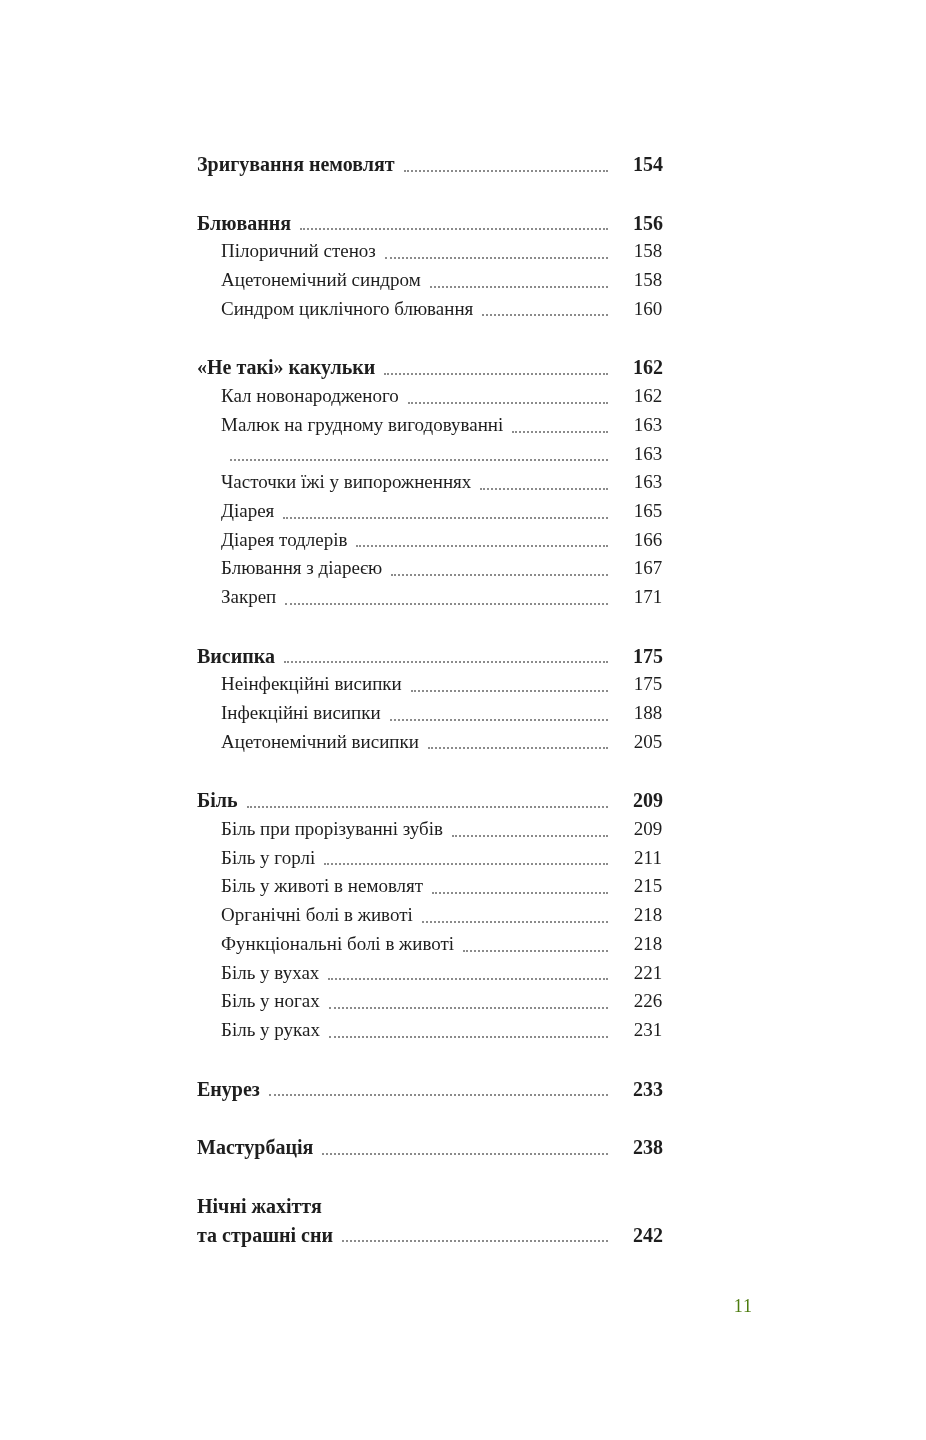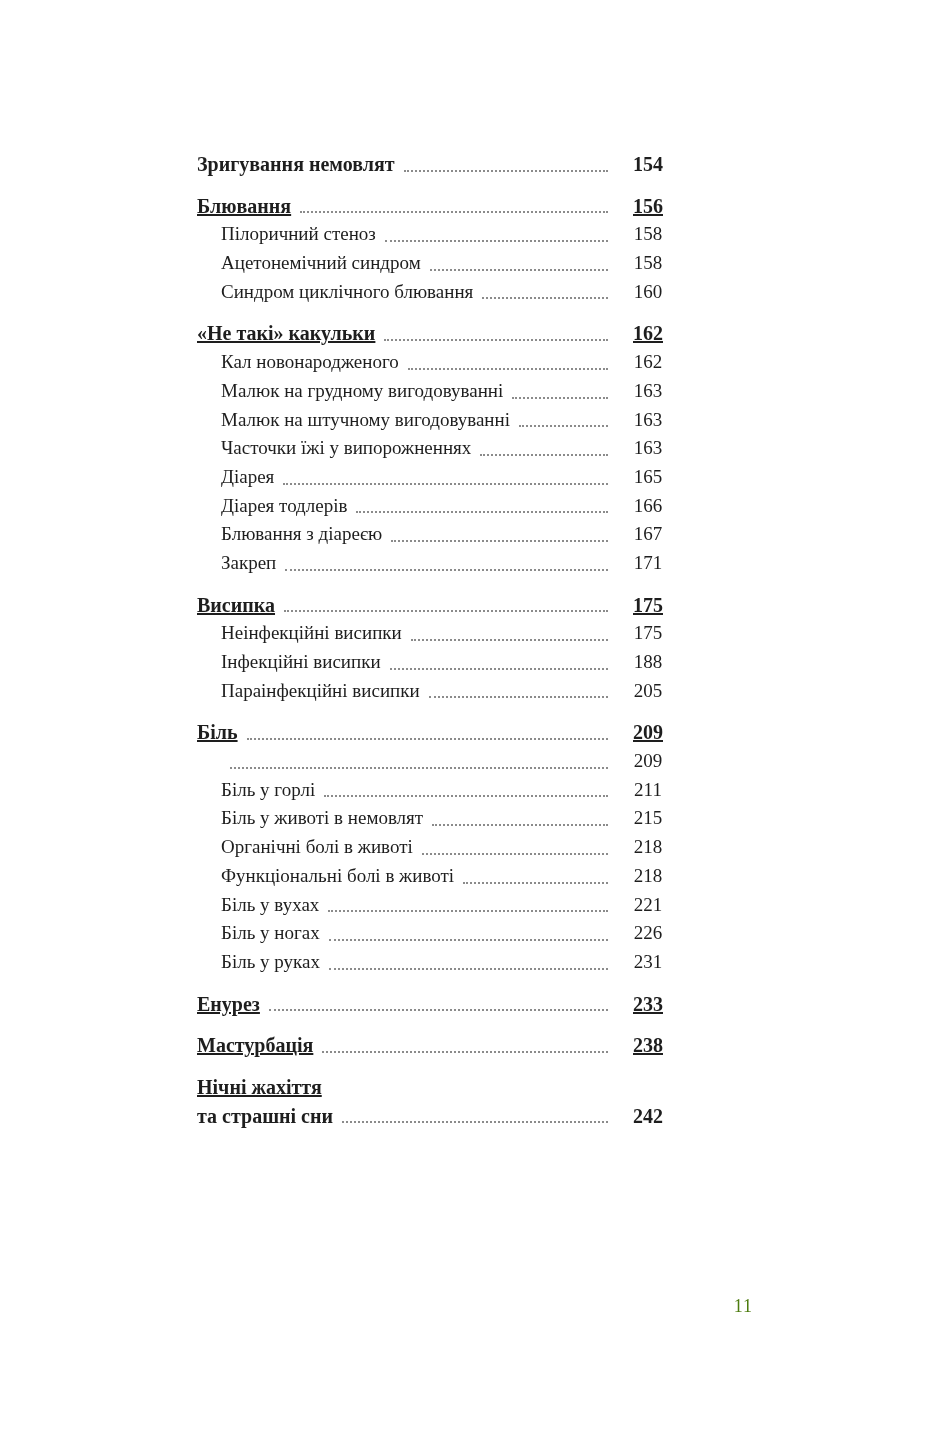--- a/index.html
+++ b/index.html
@@ -24,21 +24,21 @@
     top: 150px;
     width: 489px;
   }
   .toc-row {
     display: flex;
     align-items: stretch;
     line-height: 28.7px;
     font-size: 19px;
     height: 28.7px;
   }
-  .toc-row.gap { margin-top: 13px; text-decoration: underline; }
+  .toc-row.gap { margin-top: 30px; }
   .toc-row.sub { padding-left: 24px; }
   .toc-row.bold {
     font-weight: 700;
     font-size: 20px;
   }
   .toc-label {
     white-space: nowrap;
     flex: 0 0 auto;
   }
   .toc-leader {
@@ -102,21 +102,20 @@
         <span class="toc-label">Кал новонародженого</span>
         <span class="toc-leader"></span>
         <span class="toc-page">162</span>
       </div>
       <div class="toc-row sub">
         <span class="toc-label">Малюк на грудному вигодовуванні</span>
         <span class="toc-leader"></span>
         <span class="toc-page">163</span>
       </div>
       <div class="toc-row sub">
-        <span class="toc-label">Малюк на штучному вигодовуванні</span>
         <span class="toc-leader"></span>
         <span class="toc-page">163</span>
       </div>
       <div class="toc-row sub">
         <span class="toc-label">Часточки їжі у випорожненнях</span>
         <span class="toc-leader"></span>
         <span class="toc-page">163</span>
       </div>
       <div class="toc-row sub">
         <span class="toc-label">Діарея</span>
@@ -147,30 +146,31 @@
         <span class="toc-label">Неінфекційні висипки</span>
         <span class="toc-leader"></span>
         <span class="toc-page">175</span>
       </div>
       <div class="toc-row sub">
         <span class="toc-label">Інфекційні висипки</span>
         <span class="toc-leader"></span>
         <span class="toc-page">188</span>
       </div>
       <div class="toc-row sub">
-        <span class="toc-label">Параінфекційні висипки</span>
+        <span class="toc-label">Ацетонемічний висипки</span>
         <span class="toc-leader"></span>
         <span class="toc-page">205</span>
       </div>
       <div class="toc-row bold gap">
         <span class="toc-label">Біль</span>
         <span class="toc-leader"></span>
         <span class="toc-page">209</span>
       </div>
       <div class="toc-row sub">
+        <span class="toc-label">Біль при прорізуванні зубів</span>
         <span class="toc-leader"></span>
         <span class="toc-page">209</span>
       </div>
       <div class="toc-row sub">
         <span class="toc-label">Біль у горлі</span>
         <span class="toc-leader"></span>
         <span class="toc-page">211</span>
       </div>
       <div class="toc-row sub">
         <span class="toc-label">Біль у животі в немовлят</span>

